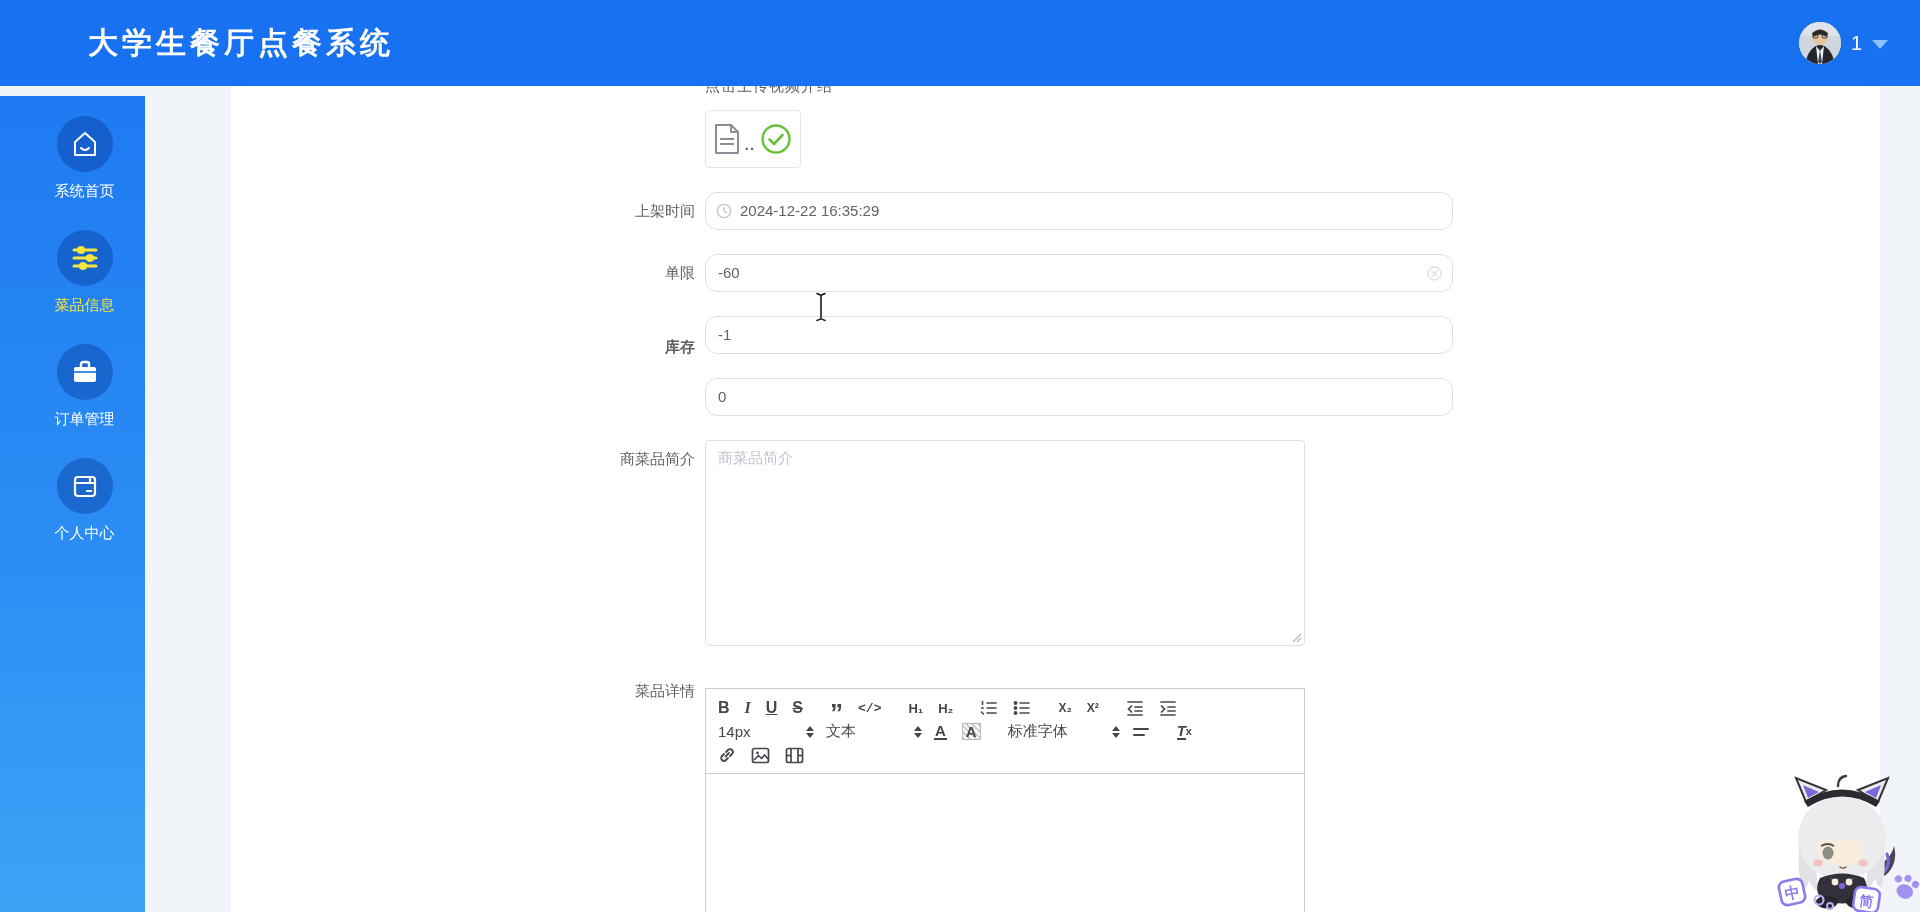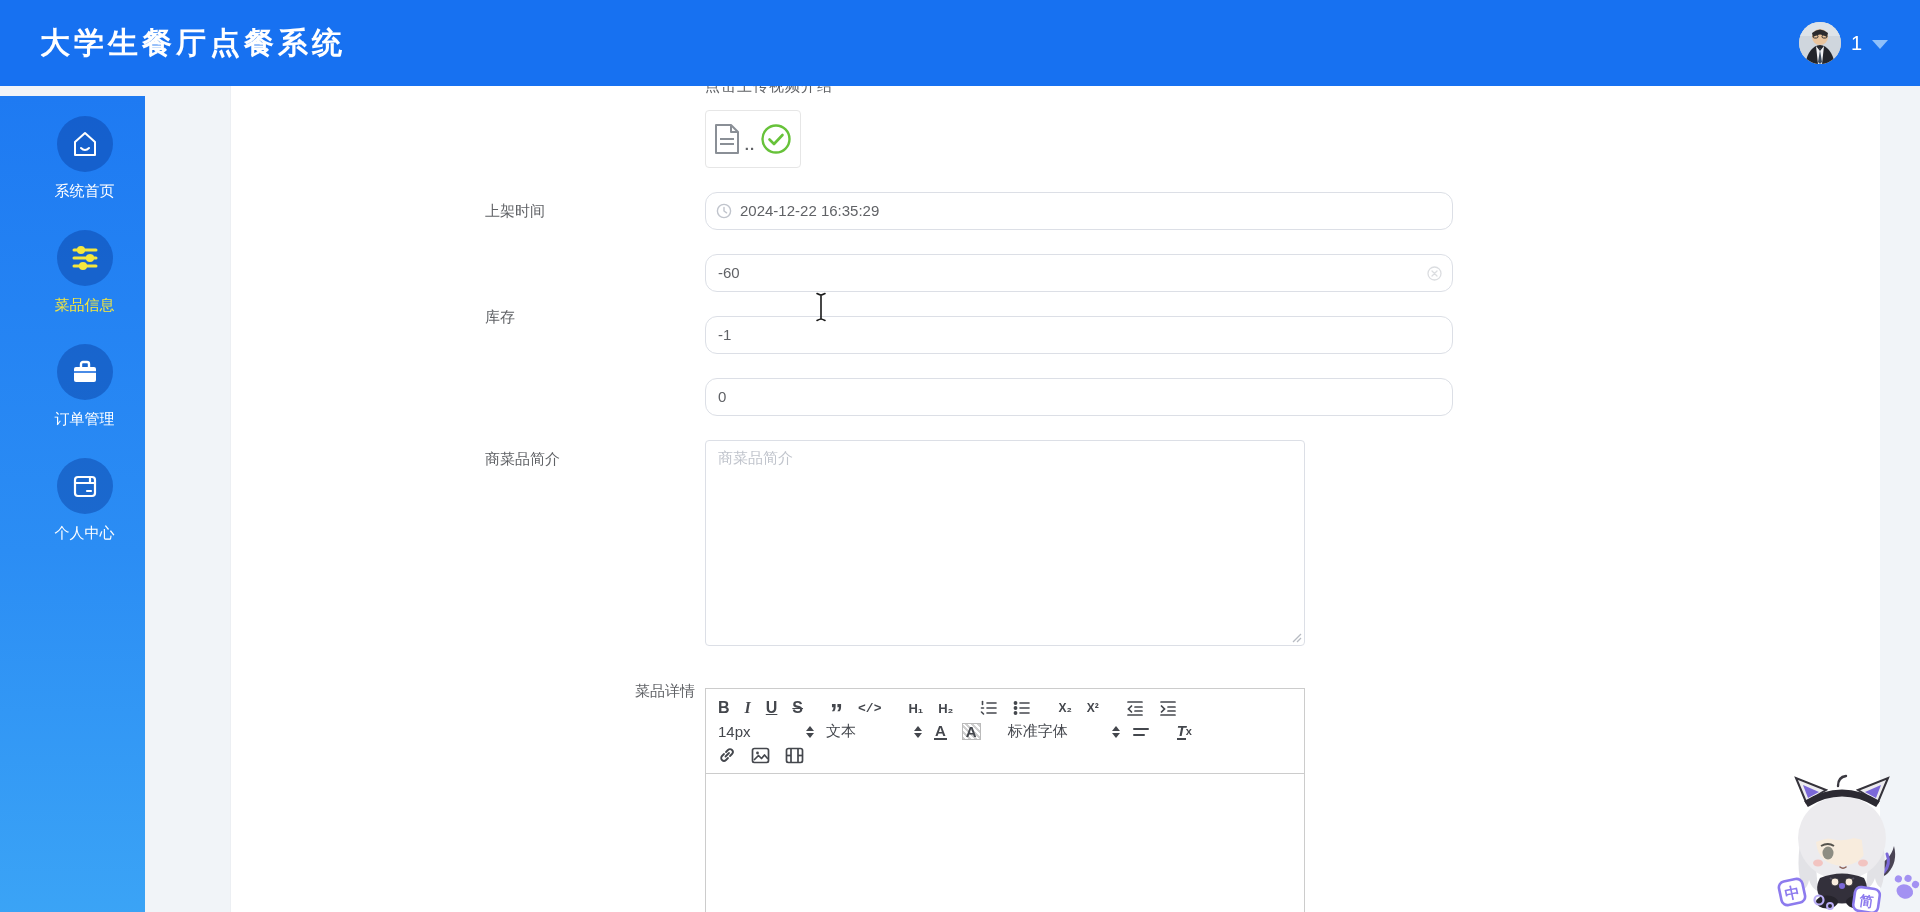--- a/index.html
+++ b/index.html
@@ -5,21 +5,21 @@
   * { margin:0; padding:0; box-sizing:border-box; }
   html,body { width:1920px; height:912px; overflow:hidden; }
   body {
     font-family:"Liberation Sans","DejaVu Sans",sans-serif;
     background:#f1f4f8; position:relative; color:#606266;
   }
 
   
   .header {
     position:absolute; top:0; left:0; width:1920px; height:86px;
-    background:#1771f1; z-index:30; display:flex; align-items:center;
+    background:#1771f1; z-index:30; display:flex; align-items:center;padding-left:48px;
   }
   .header-title {
     color:#fff; font-size:30px; font-weight:700; letter-spacing:4px;
     margin-left:40px;
   }
   .header-right {
     position:absolute; right:32px; top:0; height:86px;
     display:flex; align-items:center; gap:10px;
   }
   .avatar {
@@ -64,21 +64,21 @@
   .clip-label span { display:block; margin-top:-9px; font-size:15px; color:#606266; letter-spacing:1px; }
 
   .upload-box {
     position:absolute; left:474px; top:24px; width:96px; height:58px;
     border:1px solid #e6e6e6; border-radius:4px; background:#fff;
     display:flex; align-items:center; justify-content:center; gap:5px;
   }
   .upload-dots { font-size:15px; color:#606266; font-weight:700; letter-spacing:1px; margin-top:10px; }
 
   .form-label {
-    position:absolute; left:254px; width:210px; text-align:left;
+    position:absolute; left:254px; width:210px; text-align:right;
     font-size:15px; color:#606266; line-height:38px; white-space:nowrap;
   }
   .req { color:#f56c6c; margin-right:4px; font-size:14px; }
   .input {
     position:absolute; left:474px; width:748px; height:38px;
     border:1px solid #dcdfe6; border-radius:12px; background:#fff;
     font-size:15px; color:#606266; line-height:36px; padding:0 12px;
     white-space:nowrap;
   }
   .input.with-icon { padding-left:34px; }
@@ -233,29 +233,30 @@
 
   <div class="form-label" style="top:106px;">上架时间</div>
   <div class="input with-icon" style="top:106px;">
     <svg class="input-icon-left" width="16" height="16" viewBox="0 0 16 16" fill="none" stroke="#c0c4cc" stroke-width="1.4">
       <circle cx="8" cy="8" r="6.6"></circle>
       <path d="M8 4.5 V8 l2.6 1.8" stroke-linecap="round"></path>
     </svg>
     <span>2024-12-22 16:35:29</span>
   </div>
 
+  <div class="form-label" style="top:168px;">单限</div>
   <div class="input" style="top:168px;">
     <span>-60</span>
     <svg class="clear-icon" width="15" height="15" viewBox="0 0 15 15" fill="none" stroke="#c8cbd0" stroke-width="1.3">
       <circle cx="7.5" cy="7.5" r="6.5"></circle>
       <path d="M5 5 l5 5 M10 5 l-5 5" stroke-linecap="round"></path>
     </svg>
   </div>
 
-  <div class="form-label" style="top:212px;">库存</div>
+  <div class="form-label" style="top:242px;font-weight:bold;">库存</div>
   <div class="input" style="top:230px;">
     <span>-1</span>
   </div>
 
   <div class="input" style="top:292px;">
     <span>0</span>
   </div>
 
   <div class="form-label" style="top:354px;">商菜品简介</div>
   <div class="textarea">

